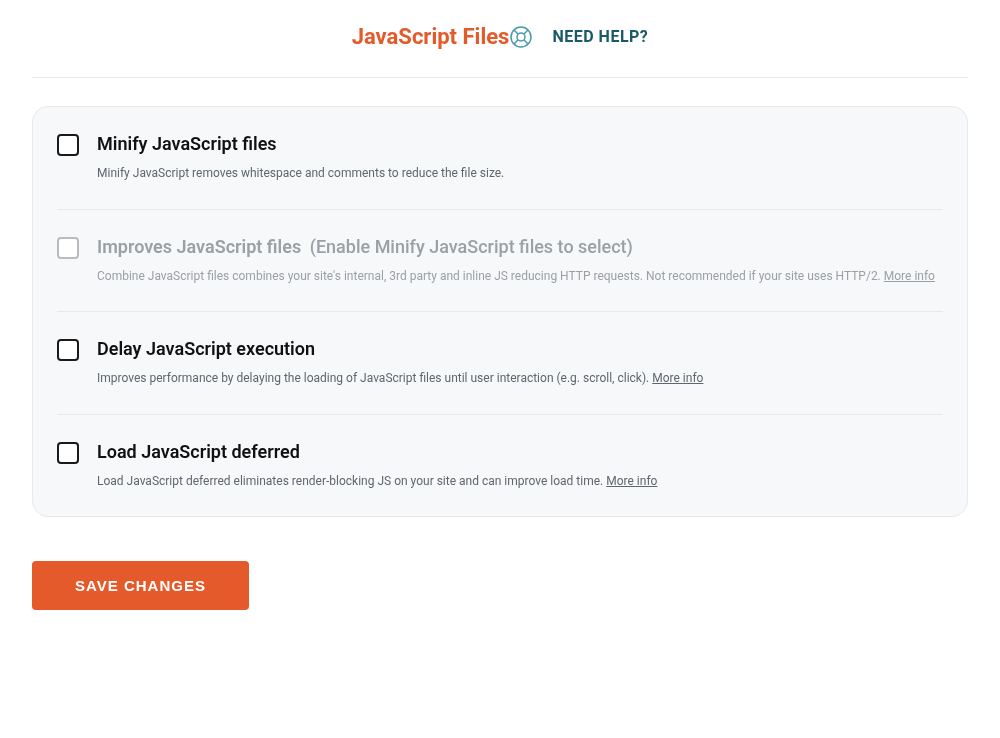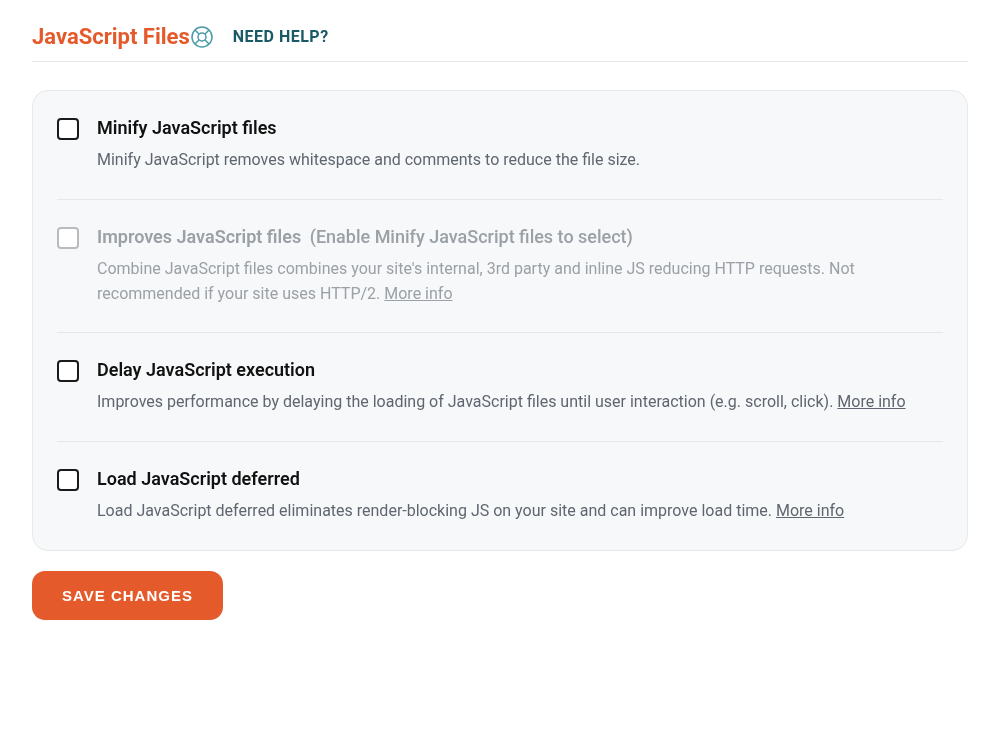--- a/index.html
+++ b/index.html
@@ -8,23 +8,23 @@
       box-sizing: border-box;
     }
     body {
       font-family: -apple-system, BlinkMacSystemFont, "Segoe UI", Roboto, Helvetica, Arial, sans-serif;
       background: #fff;
       padding: 24px 32px;
       width: 1000px;
     }
     .header-row {
       display: flex;
-      justify-content: flex-start;
+      justify-content: center;
       align-items: center;
-      padding-bottom: 12px;
+      padding-bottom: 28px;
       border-bottom: 1px solid #e8e8e8;
       margin-bottom: 28px;
     }
     .page-title {
       color: #e55a2b;
       font-size: 22px;
       font-weight: 700;
     }
     .help-link {
       display: flex;
@@ -92,36 +92,36 @@
       font-weight: 600;
       color: #111;
       margin-bottom: 10px;
     }
     .option-hint {
       font-weight: 500;
       color: #6b7177;
       margin-left: 4px;
     }
     .option-desc {
-      font-size: 16px;
+      font-size: 12px;
       color: #5f6670;
       line-height: 1.55;
     }
     .more-link {
       text-decoration: underline;
       color: #5f6670;
       cursor: pointer;
     }
     .save-btn {
-      margin-top: 20px;
+      margin-top: 44px;
       background: #e55a2b;
       color: #fff;
       border: none;
-      border-radius: 13px;
-      padding: 16px 30px;
+      border-radius: 4px;
+      padding: 16px 43px;
       font-size: 15px;
       font-weight: 700;
       letter-spacing: 1px;
       cursor: pointer;
     }
   </style>
 </head>
 <body>
 
 

